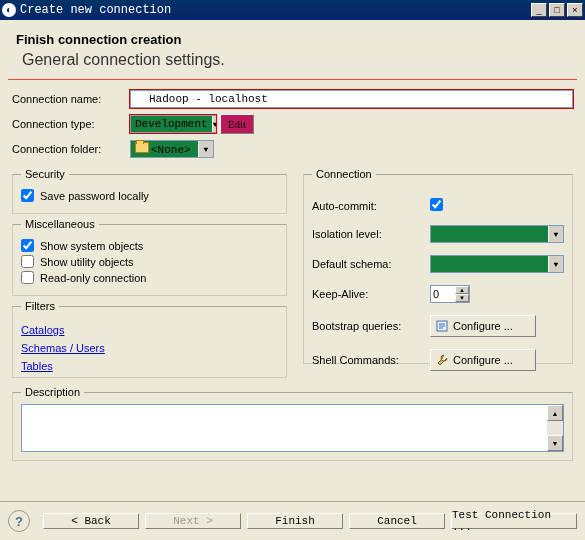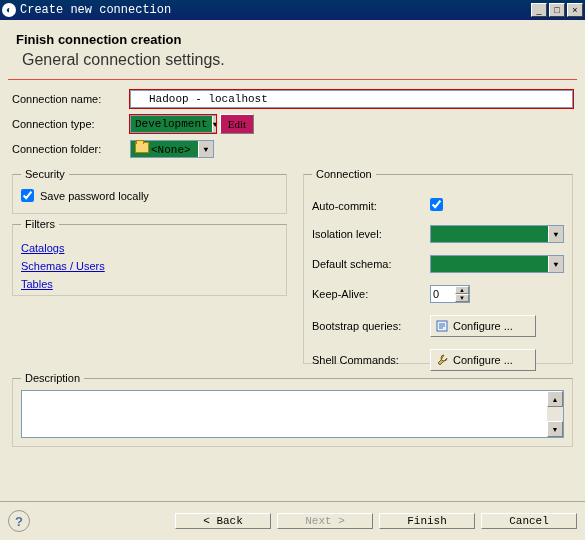--- a/index.html
+++ b/index.html
@@ -90,20 +90,35 @@
     <div class="cols">
       <div class="col" style="flex:0 0 275px">
         <fieldset>
           <legend>Security</legend>
           <div class="chk">
             <input type="checkbox" checked="" style="">
             <span>Save password locally</span>
           </div>
         </fieldset>
 
+        <fieldset>
+          <legend>Miscellaneous</legend>
+          <div class="chk">
+            <input type="checkbox" checked="" style="">
+            <span>Show system objects</span>
+          </div>
+          <div class="chk">
+            <input type="checkbox" style="">
+            <span>Show utility objects</span>
+          </div>
+          <div class="chk">
+            <input type="checkbox" style="">
+            <span>Read-only connection</span>
+          </div>
+        </fieldset>
 
         <fieldset style="height:78px">
           <legend>Filters</legend>
           <a class="link">Catalogs</a>
           <a class="link">Schemas / Users</a>
           <a class="link">Tables</a>
         </fieldset>
       </div>
 
       <div class="col">
@@ -185,13 +200,14 @@
     </fieldset>
   </div>
 </div>
 
 <div class="footer">
   <div class="help">?</div>
   <div class="fbtn">&lt; Back</div>
   <div class="fbtn disabled">Next &gt;</div>
   <div class="fbtn">Finish</div>
   <div class="fbtn">Cancel</div>
+  <div class="fbtn" style="width:126px">Test Connection ...</div>
 </div>
 
 </body></html>

